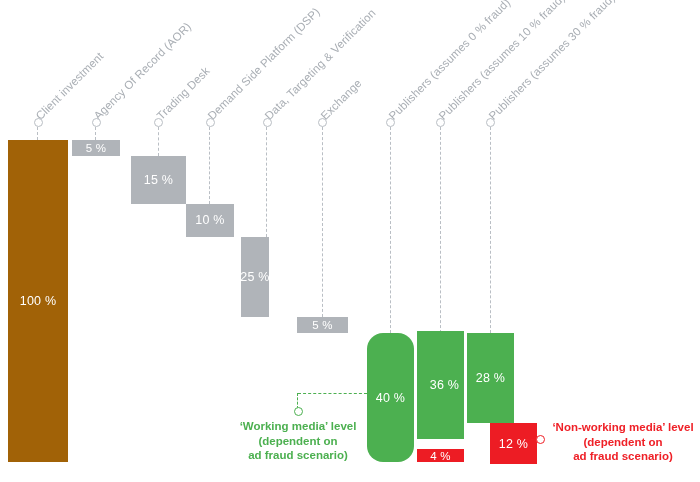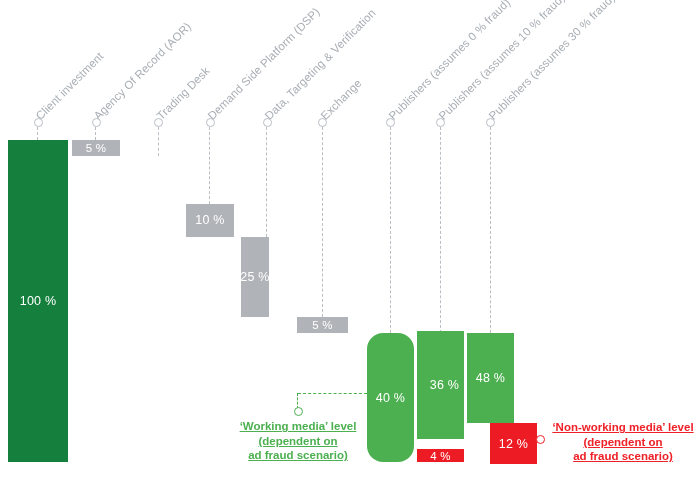--- a/index.html
+++ b/index.html
@@ -60,37 +60,36 @@
     display:flex;
     align-items:center;
     justify-content:center;
   }
   .bar .val{
     color:#ffffff;
     font-size:12.5px;
     letter-spacing:.2px;
     white-space:nowrap;
   }
-  .bar.blue{background:#15803d;}
+  .bar.blue{background:#a16207;}
   .bar.grey{background:#b0b4b9;}
   .bar.green{background:#4cb050;}
   .bar.red{background:#ed1c24;}
 
   .bar.grey .val{color:#ffffff;}
   .bar.small .val{font-size:11.5px;}
 
   
   .annot{
     position:absolute;
     font-size:11.5px;
     line-height:14.5px;
     font-weight:bold;
     text-align:center;
     white-space:nowrap;
-    text-decoration:underline;
   }
   .annot.green{color:#4cb050;}
   .annot.red{color:#ef2027;}
   .annot .l1{display:block;}
   .annot .l2{display:block;}
   .annot .l3{display:block;}
 </style>
 </head>
 <body>
 
@@ -121,40 +120,43 @@
     <div class="vline" style="left: 439.7px; top: 127px; height: 206.2px;"></div>
     <div class="cat-label" style="left: 494.5px; top: 110px;">Publishers (assumes 30 % fraud)</div>
     <div class="marker" style="left: 486px; top: 117.5px;"></div>
     <div class="vline" style="left: 489.7px; top: 127px; height: 206.2px;"></div>
     <div class="bar blue" style="left: 8px; top: 140px; width: 60px; height: 322px;">
       <span class="val">100 %</span>
     </div>
     <div class="bar grey small" style="left: 72px; top: 140px; width: 48px; height: 16.1px;">
       <span class="val">5 %</span>
     </div>
+    <div class="bar grey" style="left: 131px; top: 156.1px; width: 55px; height: 48.3px;">
+      <span class="val">15 %</span>
+    </div>
     <div class="bar grey" style="left: 186px; top: 204.4px; width: 48px; height: 32.2px; text-align: center;">
       <span class="val">10 %</span>
     </div>
     <div class="bar grey" style="left: 241px; top: 236.6px; width: 28px; height: 80.5px;">
       <span class="val">25 %</span>
     </div>
     <div class="bar grey small" style="left: 297px; top: 317.1px; width: 51px; height: 16.1px;">
       <span class="val">5 %</span>
     </div>
     <div class="bar green" style="left: 367px; top: 333.2px; width: 47px; height: 128.8px; border-radius: 16px;">
       <span class="val">40 %</span>
     </div>
     <div class="bar green" style="left: 417px; top: 331px; width: 47px; height: 108px; padding-left: 8px;">
       <span class="val">36 %</span>
     </div>
     <div class="bar red small" style="left: 417px; top: 449.12px; width: 47px; height: 12.88px;">
       <span class="val">4 %</span>
     </div>
     <div class="bar green" style="left: 467px; top: 333.2px; width: 47px; height: 90.16px;">
-      <span class="val">48 %</span>
+      <span class="val">28 %</span>
     </div>
     <div class="bar red" style="left: 490px; top: 423.36px; width: 47px; height: 41px;">
       <span class="val">12 %</span>
     </div>
     <div class="hline" style="left: 298px; top: 393.2px; width: 69px;"></div>
     <div class="vline green" style="left: 297.2px; top: 393.2px; height: 16px;"></div>
     <div class="marker green" style="left: 293.5px; top: 407.2px;"></div>
     <div class="annot green" style="left: 234px; top: 419.2px; width: 128px;">
       <span class="l1">‘Working media’ level</span>
       <span class="l2">(dependent on</span>

